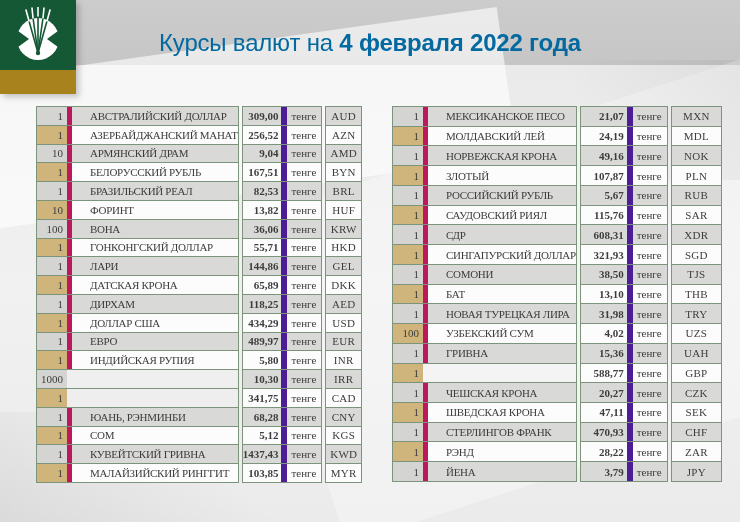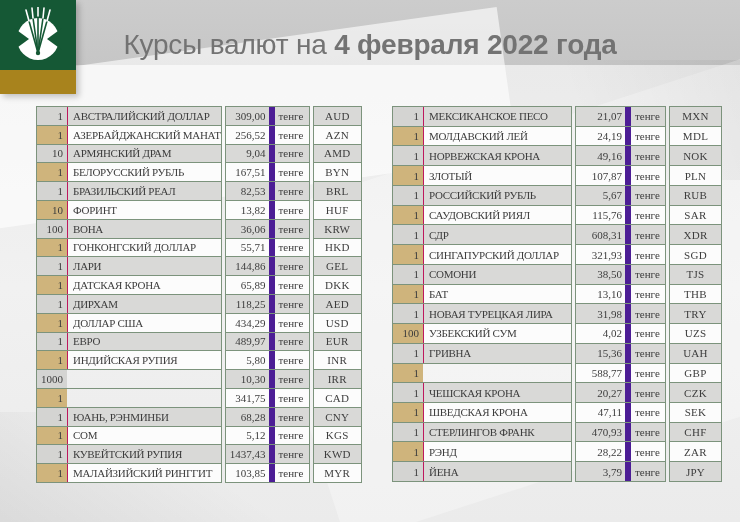--- a/index.html
+++ b/index.html
@@ -18,42 +18,42 @@
 
   
   .logo-wrap{position:absolute;left:0;top:0;z-index:3;box-shadow:3px 3px 6px rgba(0,0,0,.22);}
   .logo-green{width:76px;height:70px;background:#155835;position:relative;}
   .logo-gold{width:76px;height:24px;background:#a8831d;}
   .logo-green svg{position:absolute;left:14px;top:7px;}
 
   
   .title{
     position:absolute;left:0;top:29px;width:740px;z-index:4;
-    text-align:center;font-size:28px;color:#737373;letter-spacing:-0.2px;
+    text-align:center;font-size:24px;color:#0369a1;letter-spacing:-0.2px;
   }
   .title .bold{font-weight:bold;}
 
   
   .currency-table{position:absolute;top:106px;display:flex;z-index:2;}
   #table-left{left:36px;width:326px;height:377px;}
   #table-right{left:392px;width:330px;height:376px;}
   .blk{display:flex;flex-direction:column;border:1px solid #7c937c;box-sizing:border-box;}
   .blk-a{flex:1;}
   .blk-b{width:91px;margin-left:3px;}
   .blk-c{width:53px;margin-left:3px;}
   .trow{flex:1;display:flex;min-height:0;}
   .trow + .trow{border-top:1px solid #7c937c;}
   .cell{
     display:flex;align-items:center;box-sizing:border-box;
     font-family:"Liberation Serif",serif;font-size:11px;color:#3d3d3d;
     white-space:nowrap;overflow:hidden;
   }
   .cell.qty{width:30px;justify-content:flex-end;padding-right:4px;}
-  .cell.name{flex:1;padding-left:5px;border-left:1px solid #be185d;letter-spacing:-0.3px;}
-  .cell.rate{flex:1;justify-content:flex-end;padding-right:3px;}
+  .cell.name{flex:1;padding-left:18px;border-left:5px solid #be185d;letter-spacing:-0.3px;}
+  .cell.rate{flex:1;justify-content:flex-end;padding-right:3px;font-weight:bold;}
   .cell.unit{width:40px;padding-left:4px;border-left:6px solid #4c1d95;}
   .cell.code{flex:1;justify-content:center;letter-spacing:.3px;}
   .trow.shade .cell{background:#d9d9d7;}
   .trow.shade .cell.qty{background:#d4d4d2;}
   .trow.light .cell{background:#fcfcfc;}
   .trow.light .cell.qty{background:#cfb47c;}
 </style>
 </head>
 <body>
 
@@ -160,21 +160,21 @@
       <div class="trow shade">
         <div class="cell qty">1</div>
         <div class="cell name">ЮАНЬ, РЭНМИНБИ</div>
       </div>
       <div class="trow light">
         <div class="cell qty">1</div>
         <div class="cell name">СОМ</div>
       </div>
       <div class="trow shade">
         <div class="cell qty">1</div>
-        <div class="cell name">КУВЕЙТСКИЙ РУПИЯ</div>
+        <div class="cell name">КУВЕЙТСКИЙ ГРИВНА</div>
       </div>
       <div class="trow light">
         <div class="cell qty">1</div>
         <div class="cell name">МАЛАЙЗИЙСКИЙ РИНГГИТ</div>
       </div>
     </div>
     <div class="blk blk-b">
       <div class="trow shade">
         <div class="cell rate">309,00</div>
         <div class="cell unit">тенге</div>

